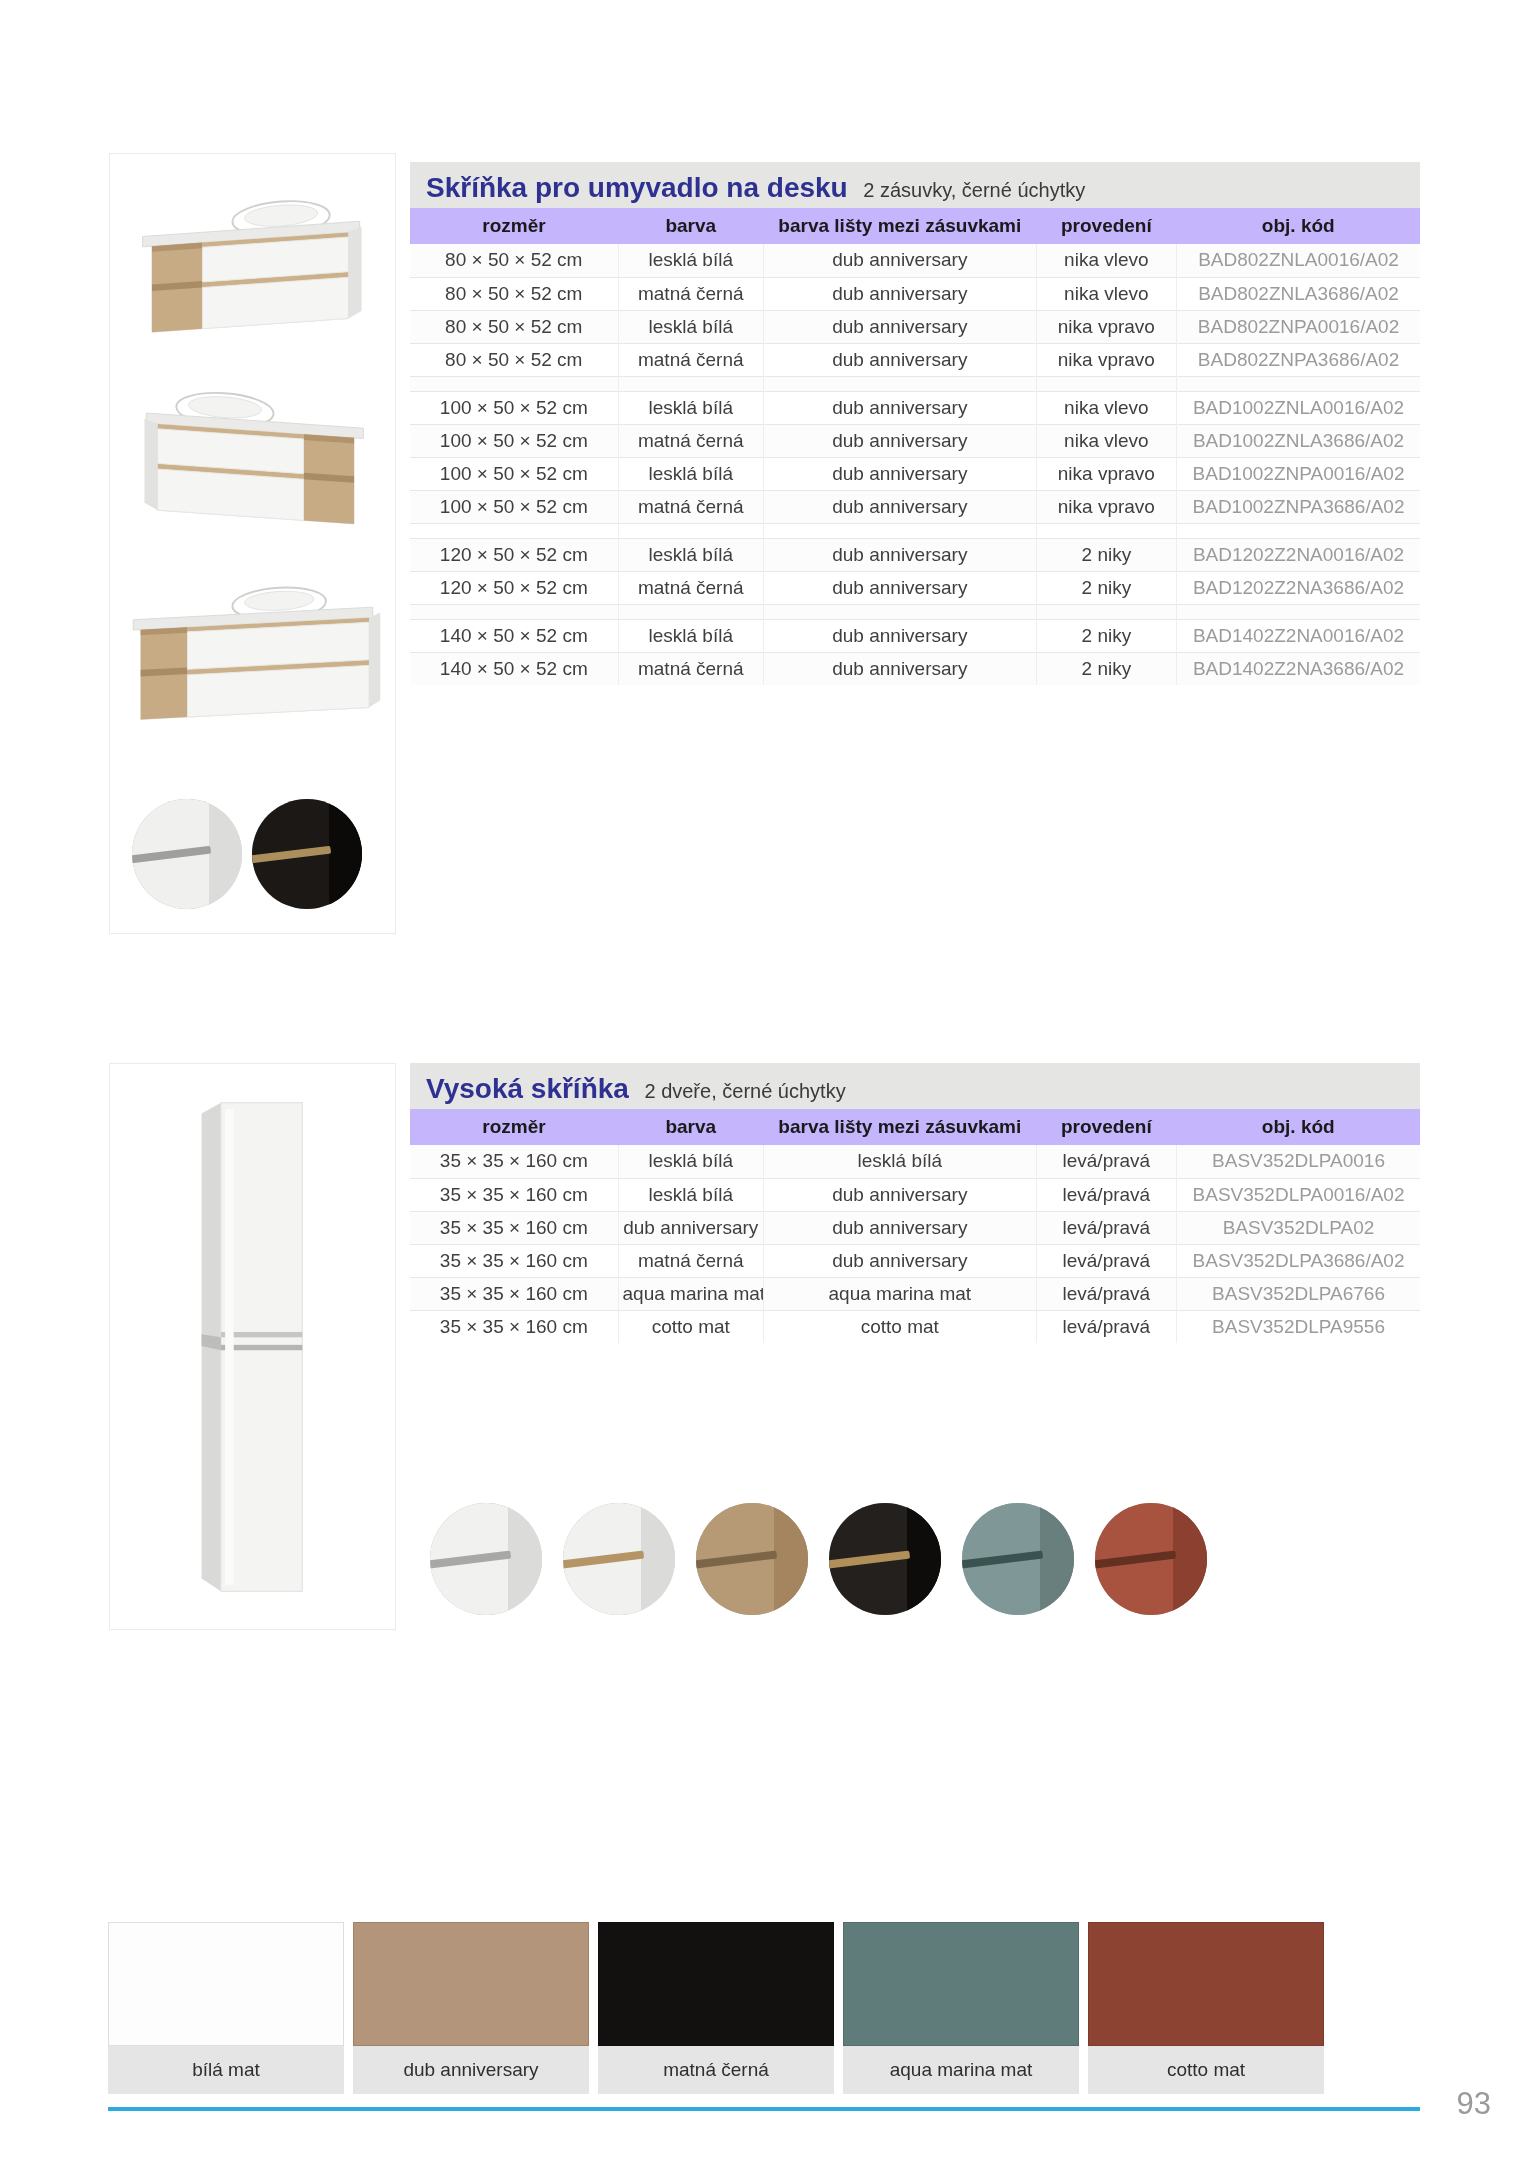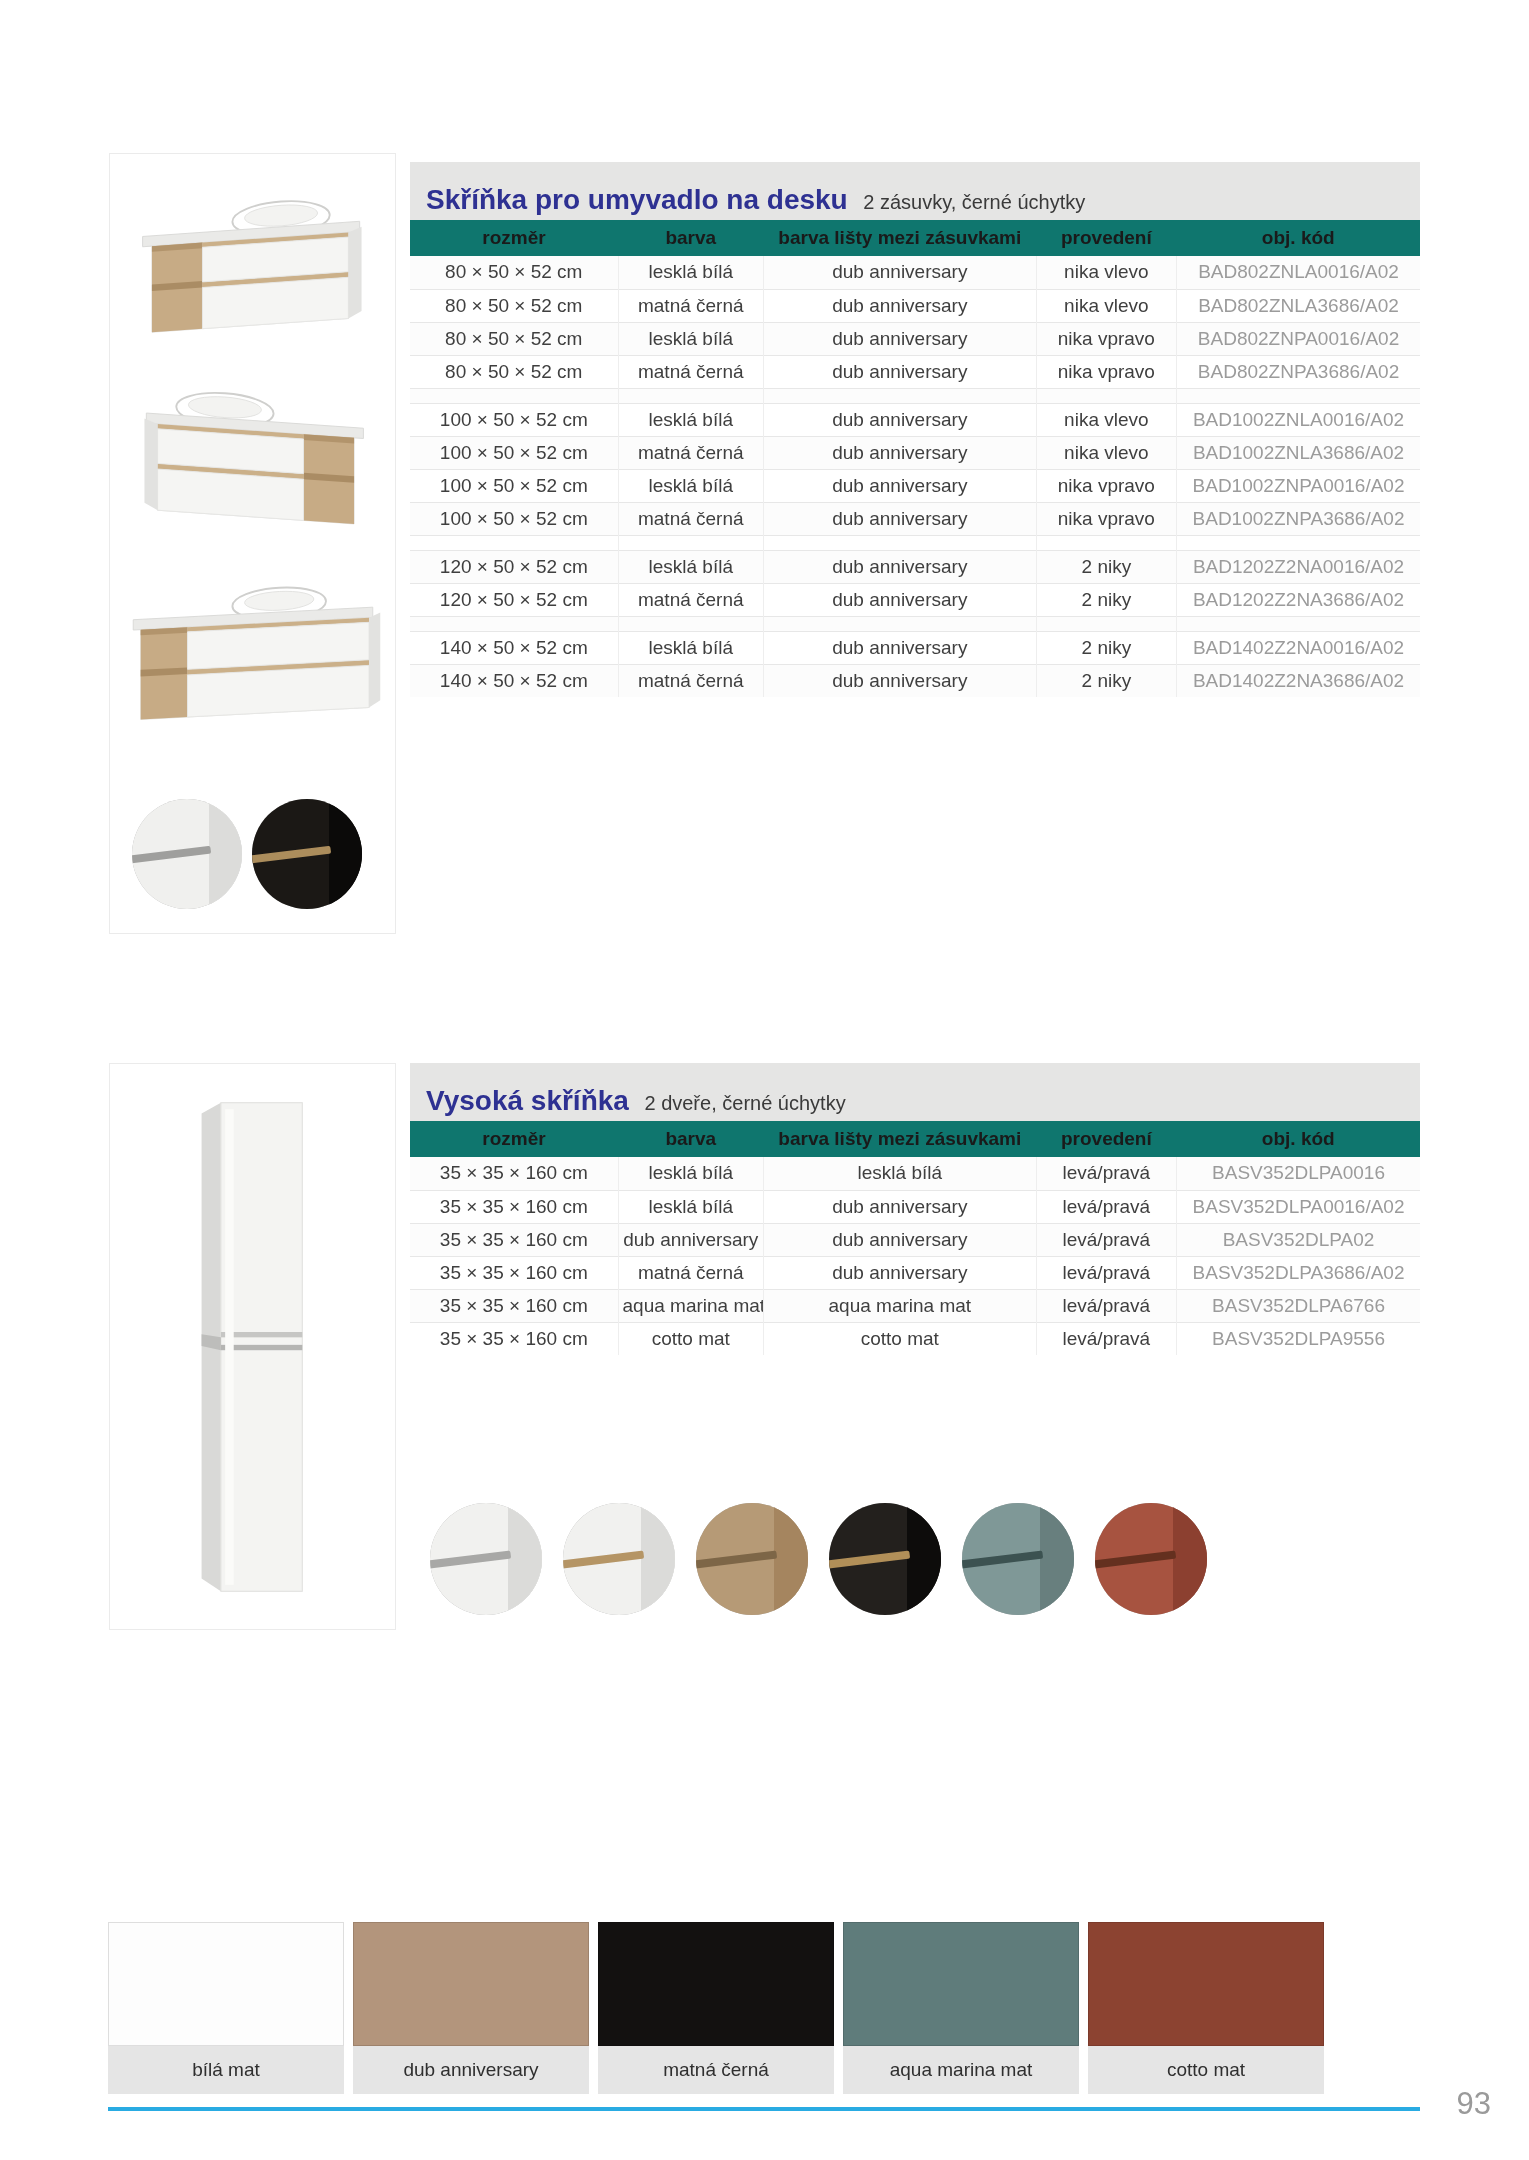--- a/index.html
+++ b/index.html
@@ -13,25 +13,25 @@
   .image-box.box1 { top:153px; height:781px; padding:18px 10px 14px; }
   .image-box.box2 { top:1063px; height:567px; display:flex; align-items:center; justify-content:center; }
   .image-box svg { display:block; margin:0 auto; }
   .vanity-img { margin-bottom:6px !important; }
   .mini-circles { position:absolute; left:22px; top:645px; display:flex; gap:10px; }
 
   
   .table-holder { position:absolute; left:410px; width:1010px; }
   .table-holder.t1 { top:162px; }
   .table-holder.t2 { top:1063px; }
-  .cat-title { background:#e5e5e4; padding:22px 16px 4px; white-space:nowrap; }
+  .cat-title { background:#e5e5e4; padding:10px 16px 4px; white-space:nowrap; }
   .cat-title .t1 { font-size:28px; font-weight:bold; color:var(--accent,#2e3192); }
   .cat-title .t2 { font-size:20px; color:#3a3a3a; margin-left:10px; }
   table.cat { width:100%; border-collapse:collapse; table-layout:fixed; background:#fff; }
-  table.cat th { background:#0f766e; font-size:19px; font-weight:bold; color:#1a1a1a;
+  table.cat th { background:#c4b5fd; font-size:19px; font-weight:bold; color:#1a1a1a;
                  height:36px; padding:0 4px; }
   table.cat td { font-size:19px; color:#3f3f3f; text-align:center; height:33px;
                  padding:0 4px; border-top:1px solid #e7e7e7; border-left:1px solid #eeeeee;
                  overflow:hidden; white-space:nowrap; }
   table.cat td:first-child { border-left:none; }
   table.cat tr:first-child td { border-top:none; }
   table.cat td.code { color:#9b9b9b; }
   table.cat tr.spacer td { height:15px; }
   table.cat tbody tr:nth-child(odd) td { background:#fcfcfc; }
   col.w1{width:20.6%} col.w2{width:14.4%} col.w3{width:27.0%} col.w4{width:13.9%} col.w5{width:24.1%}

